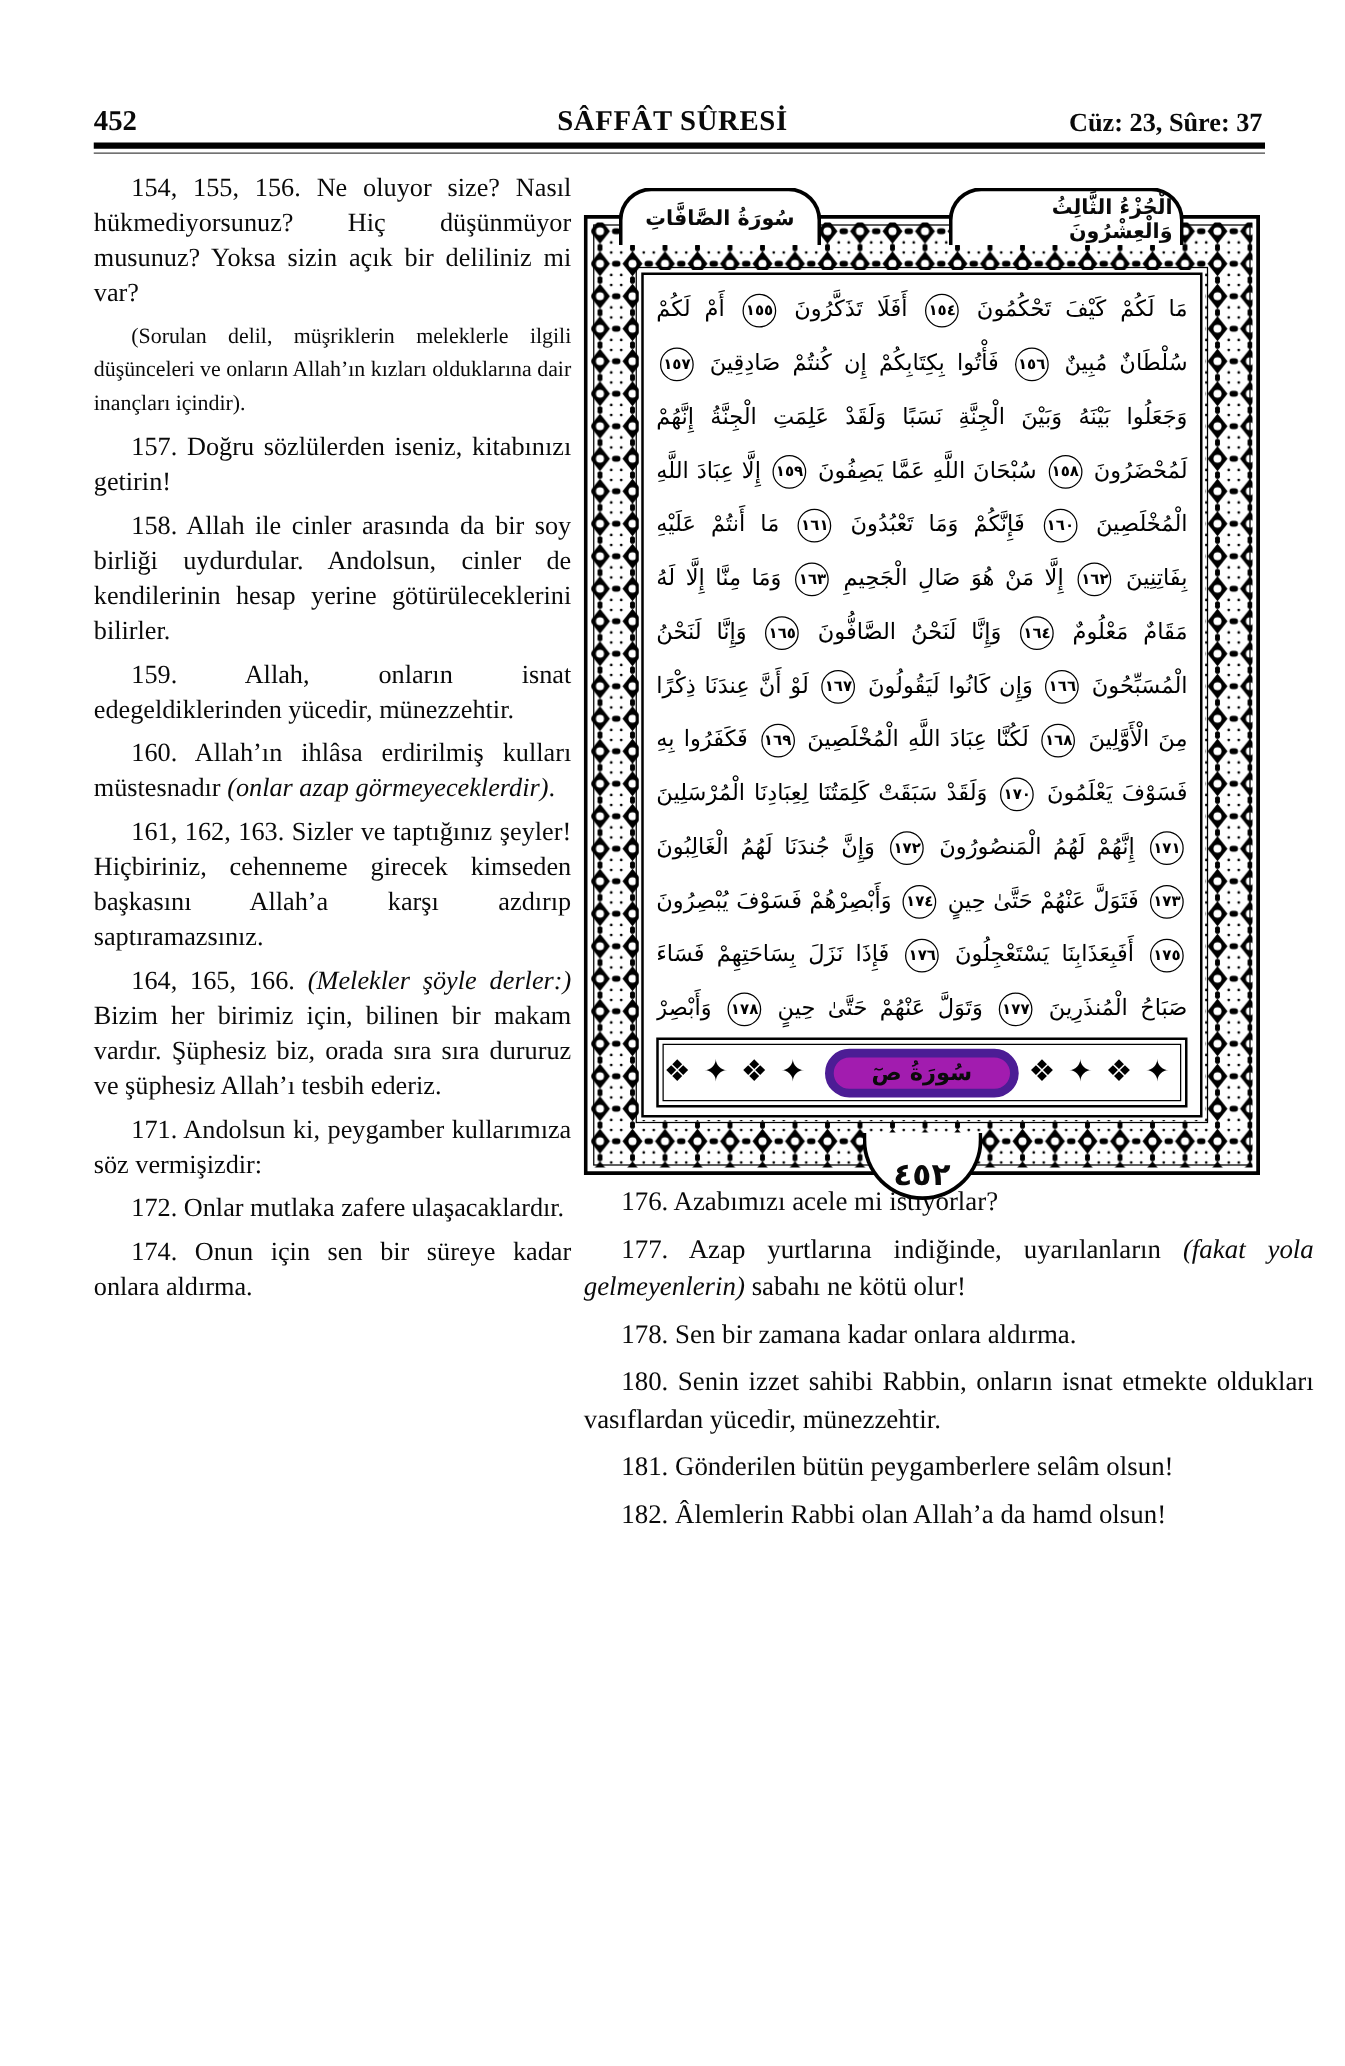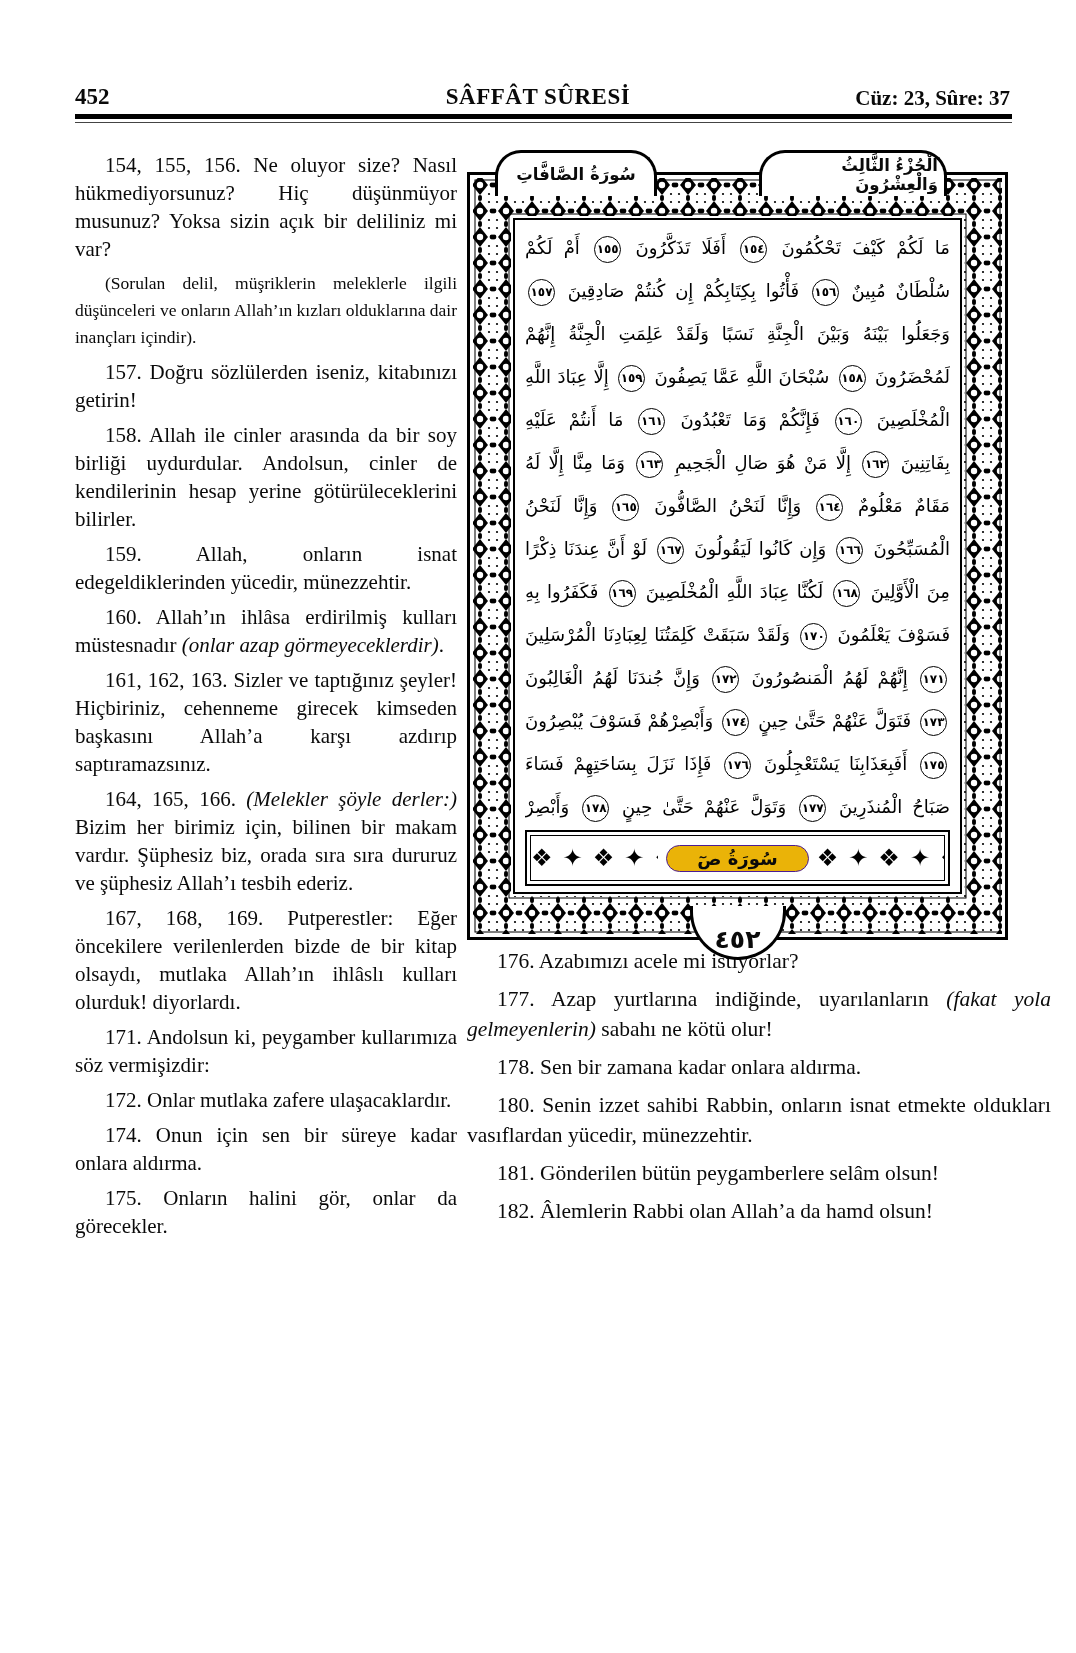--- a/index.html
+++ b/index.html
@@ -7,21 +7,21 @@
   .page{
     position:relative;width:1076px;height:1653px;background:#ffffff;
     font-family:"Liberation Serif", serif;color:#0a0a0a;overflow:hidden;
   }
   
   .hdr-left{position:absolute;left:75px;top:84px;font-size:23px;font-weight:bold;}
   .hdr-title{position:absolute;left:0;right:0;top:84px;text-align:center;font-size:23px;font-weight:bold;letter-spacing:.5px;}
   .hdr-right{position:absolute;right:66px;top:86px;font-size:21px;font-weight:bold;}
   .hdr-rule{position:absolute;left:75px;right:64px;top:114px;height:3px;border-top:5px solid #000;border-bottom:1px solid #444;}
   
-  .left-col{position:absolute;left:75px;top:136px;width:382px;margin-top:15px;}
+  .left-col{position:absolute;left:75px;top:136px;width:382px;}
   .right-col{position:absolute;left:467px;top:150px;width:584px;}
   .para{margin:0 0 7px 0;font-size:21px;line-height:28px;text-align:justify;text-indent:30px;}
   .right-col .para{font-size:21.5px;line-height:30px;margin-bottom:8px;}
   .para.note{font-size:17.5px;line-height:27px;}
   .it{font-style:italic;}
   
   .quran-frame{position:relative;width:541px;height:768px;margin-top:22px;}
   .frame-ornament{position:absolute;left:0;top:0;}
   .tab{
     position:absolute;top:-22px;height:46px;background:#fff;
@@ -45,21 +45,21 @@
   .vnum{
     display:inline-flex;align-items:center;justify-content:center;
     width:25px;height:25px;border:1.5px solid #000;border-radius:50%;
     font-size:12px;font-weight:bold;line-height:1;margin:0 3px;vertical-align:middle;
     background:#fff;
   }
   .surah-band{border:2px solid #000;padding:3px;margin-top:4px;}
   .surah-band-in{border:1px solid #000;height:44px;display:flex;align-items:center;overflow:hidden;}
   .band-orn{flex:1;white-space:nowrap;overflow:hidden;text-align:center;font-size:24px;line-height:44px;letter-spacing:2px;color:#000;}
   .band-label{
-    border:1px solid #4c1d95;border-radius:22px;padding:2px 30px;margin:0 8px;background:#eab308;
+    border:7px solid #4c1d95;border-radius:22px;padding:2px 30px;margin:0 8px;background:#a21caf;
     font-family:"DejaVu Sans", sans-serif;font-size:18px;font-weight:bold;direction:rtl;white-space:nowrap;
   }
   .page-medallion{
     position:absolute;left:50%;bottom:-20px;transform:translateX(-50%);
     width:96px;height:54px;background:#fff;border:3px solid #000;border-top:none;
     border-radius:0 0 52px 52px;display:flex;align-items:flex-end;justify-content:center;
     font-family:"DejaVu Sans", sans-serif;font-size:25px;font-weight:bold;padding-bottom:3px;
     box-sizing:border-box;z-index:2;
   }
   .right-paras{margin-top:6px;}
@@ -76,25 +76,23 @@
 
   <div class="left-col">
       <p class="para verse"><span>154, 155, 156. Ne oluyor size? Nasıl hükmediyorsunuz? Hiç düşünmüyor musunuz? Yoksa sizin açık bir deliliniz mi var?</span></p>
       <p class="para note"><span>(Sorulan delil, müşriklerin meleklerle ilgili düşünceleri ve onların Allah’ın kızları olduklarına dair inançları içindir).</span></p>
       <p class="para verse"><span>157. Doğru sözlülerden iseniz, kitabınızı getirin!</span></p>
       <p class="para verse"><span>158. Allah ile cinler arasında da bir soy birliği uydurdular. Andolsun, cinler de kendilerinin hesap yerine götürüleceklerini bilirler.</span></p>
       <p class="para verse"><span>159. Allah, onların isnat edegeldiklerinden yücedir, münezzehtir.</span></p>
       <p class="para verse"><span>160. Allah’ın ihlâsa erdirilmiş kulları müstesnadır </span><span class="it">(onlar azap görmeyeceklerdir)</span><span>.</span></p>
       <p class="para verse"><span>161, 162, 163. Sizler ve taptığınız şeyler! Hiçbiriniz, cehenneme girecek kimseden başkasını Allah’a karşı azdırıp saptıramazsınız.</span></p>
       <p class="para verse"><span>164, 165, 166. </span><span class="it">(Melekler şöyle derler:)</span><span> Bizim her birimiz için, bilinen bir makam vardır. Şüphesiz biz, orada sıra sıra dururuz ve şüphesiz Allah’ı tesbih ederiz.</span></p>
-      <p class="para verse"><span>167, 168, 169. Putperestler: Eğer öncekilere verilenlerden bizde de bir kitap olsaydı, mutlaka Allah’ın ihlâslı kulları olurduk! diyorlardı.</span></p>
       <p class="para verse"><span>171. Andolsun ki, peygamber kullarımıza söz vermişizdir:</span></p>
       <p class="para verse"><span>172. Onlar mutlaka zafere ulaşacaklardır.</span></p>
       <p class="para verse"><span>174. Onun için sen bir süreye kadar onlara aldırma.</span></p>
-      <p class="para verse"><span>175. Onların halini gör, onlar da görecekler.</span></p>
     </div>
 
   <div class="right-col">
 
     <div class="quran-frame">
 
       <svg class="frame-ornament" width="541" height="768" viewBox="0 0 541 768">
         <defs>
           <pattern id="arab" width="26" height="26" patternUnits="userSpaceOnUse">
             <rect width="26" height="26" fill="#ffffff"></rect>

